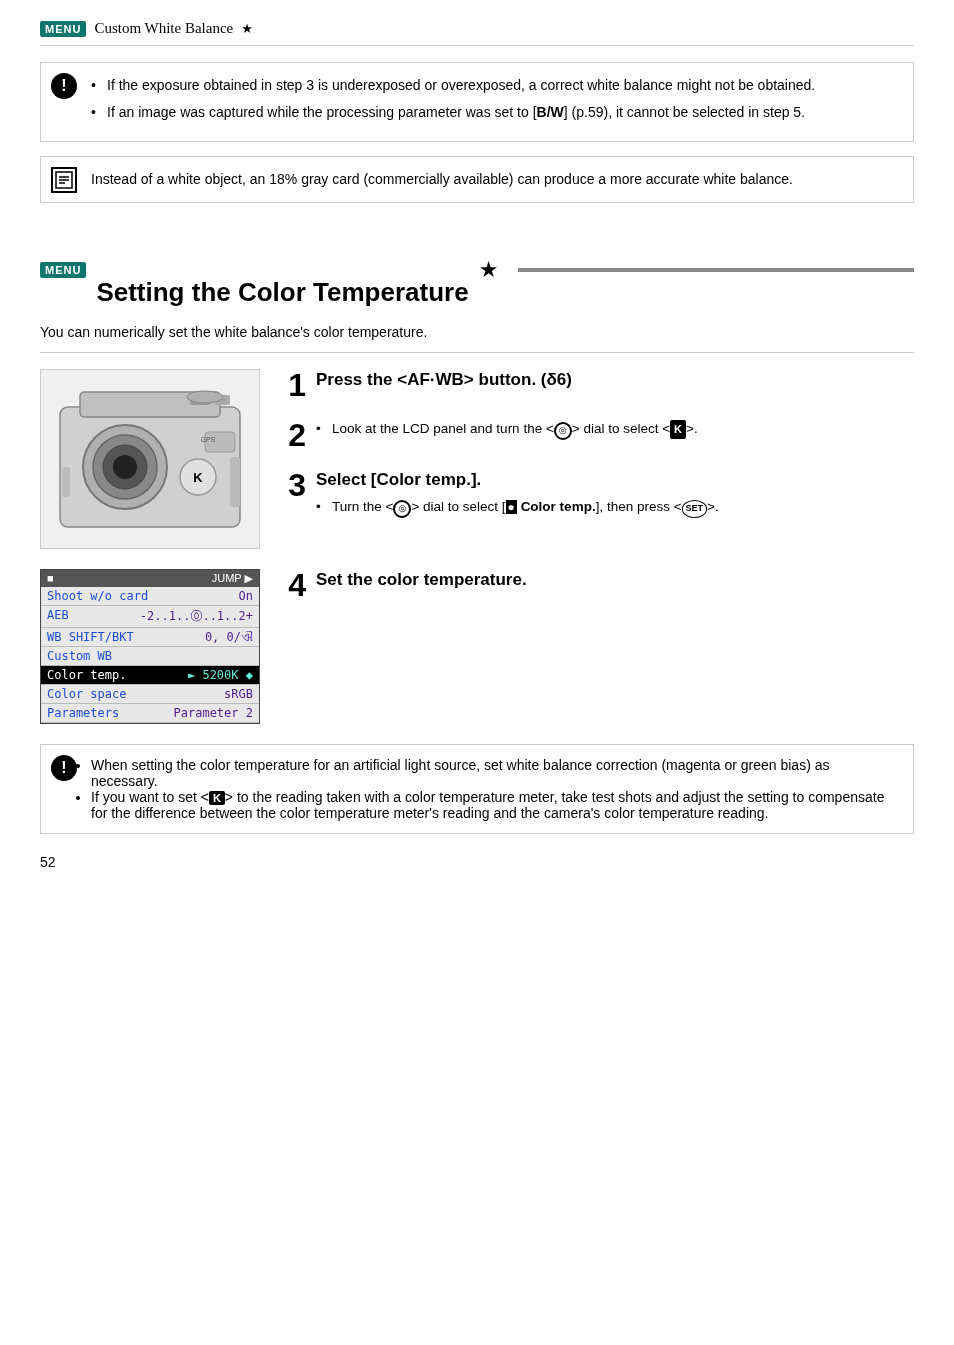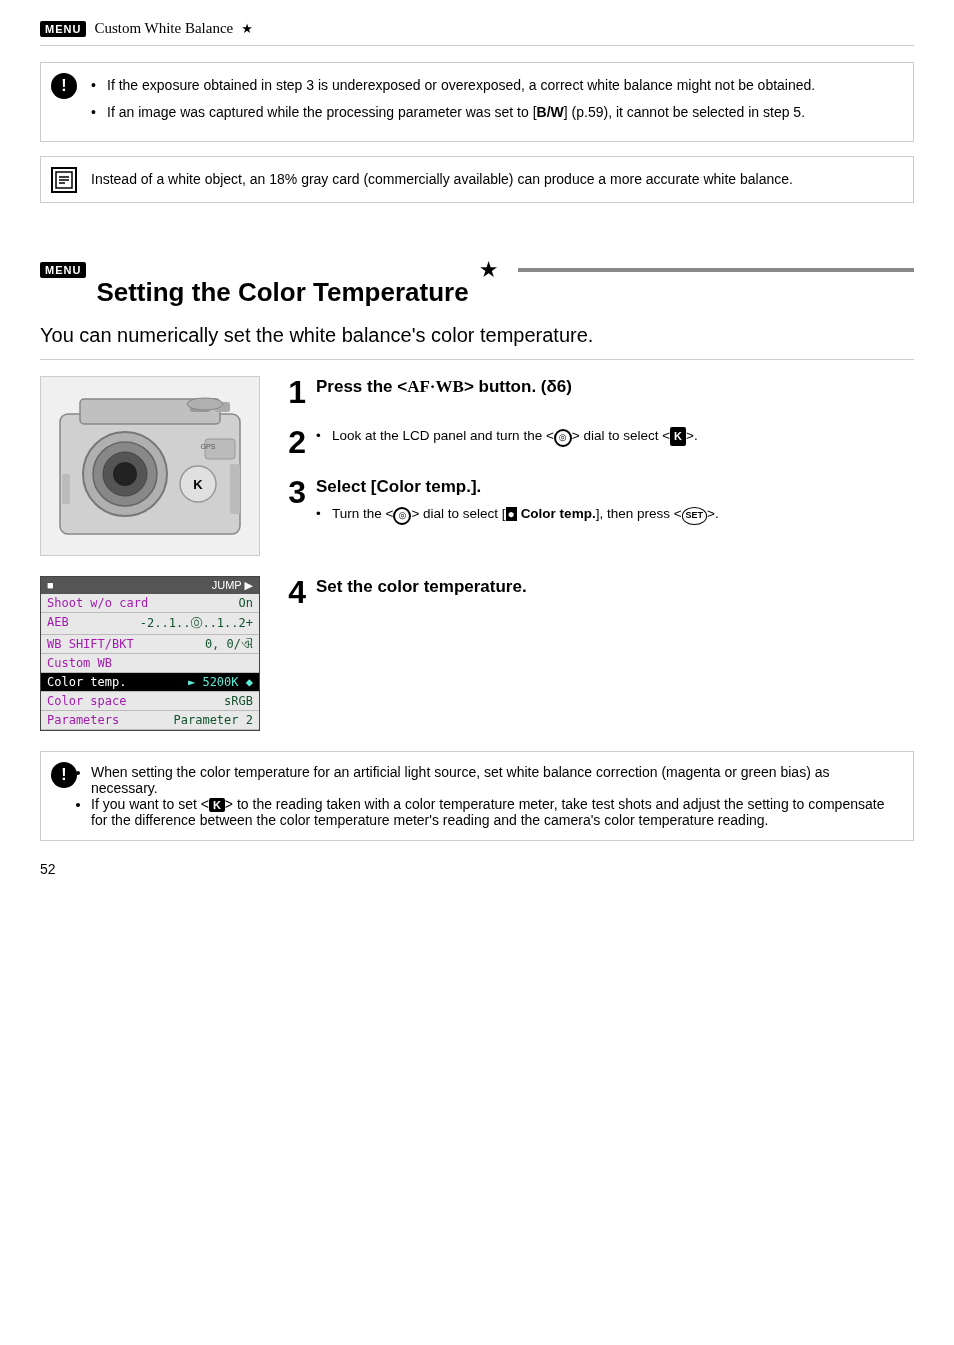--- a/index.html
+++ b/index.html
@@ -16,21 +16,21 @@
     
     .header {
       display: flex;
       align-items: center;
       gap: 8px;
       padding-bottom: 8px;
       border-bottom: 1px solid #ccc;
       margin-bottom: 16px;
     }
     .menu-badge {
-      background: #000000;
+      background: #0f766e;
       color: #fff;
       font-size: 11px;
       font-weight: bold;
       padding: 2px 5px;
       border-radius: 2px;
       letter-spacing: 1px;
     }
     .header-title {
       font-size: 15px;
       font-weight: normal;
@@ -107,21 +107,21 @@
       margin-top: 46px;
     }
     .heading-line {
       flex: 1;
       height: 4px;
       background: #888;
       margin-left: 10px;
     }
 
     .section-intro {
-      font-size: 20px;
+      font-size: 14px;
       margin-bottom: 16px;
       border-bottom: 1px solid #ccc;
       padding-bottom: 12px;
     }
 
     
     .steps-area {
       display: flex;
       gap: 20px;
       margin-bottom: 20px;
@@ -212,23 +212,23 @@
       justify-content: space-between;
       padding: 2px 6px;
       border-bottom: 1px solid #bbb;
       font-family: monospace;
       font-size: 12px;
     }
     .lcd-row.highlighted {
       background: #000;
       color: #fff;
     }
-    .lcd-row-label { color: #a21caf; }
+    .lcd-row-label { color: #1d4ed8; }
     .lcd-row.highlighted .lcd-row-label { color: #fff; }
-    .lcd-row-value { color: #14532d; }
+    .lcd-row-value { color: #4c1d95; }
     .lcd-row.highlighted .lcd-row-value { color: #5eead4; }
 
     
     .bottom-warning {
       border: 1px solid #ccc;
       padding: 12px 14px 12px 50px;
       margin-bottom: 14px;
       position: relative;
     }
 
@@ -265,21 +265,21 @@
       display: inline-flex;
       align-items: center;
       justify-content: center;
       border: 2px solid #000;
       border-radius: 50%;
       font-size: 9px;
       width: 18px;
       height: 18px;
     }
     .afwb {
-      font-family: Liberation Serif, serif;
+      font-family: Liberation Sans, sans-serif;
       font-weight: bold;
     }
   </style>
 </head>
 <body>
 
 <div class="header">
   <span class="menu-badge">MENU</span>
   <span class="header-title">Custom White Balance</span>
   <span class="star">★</span>

